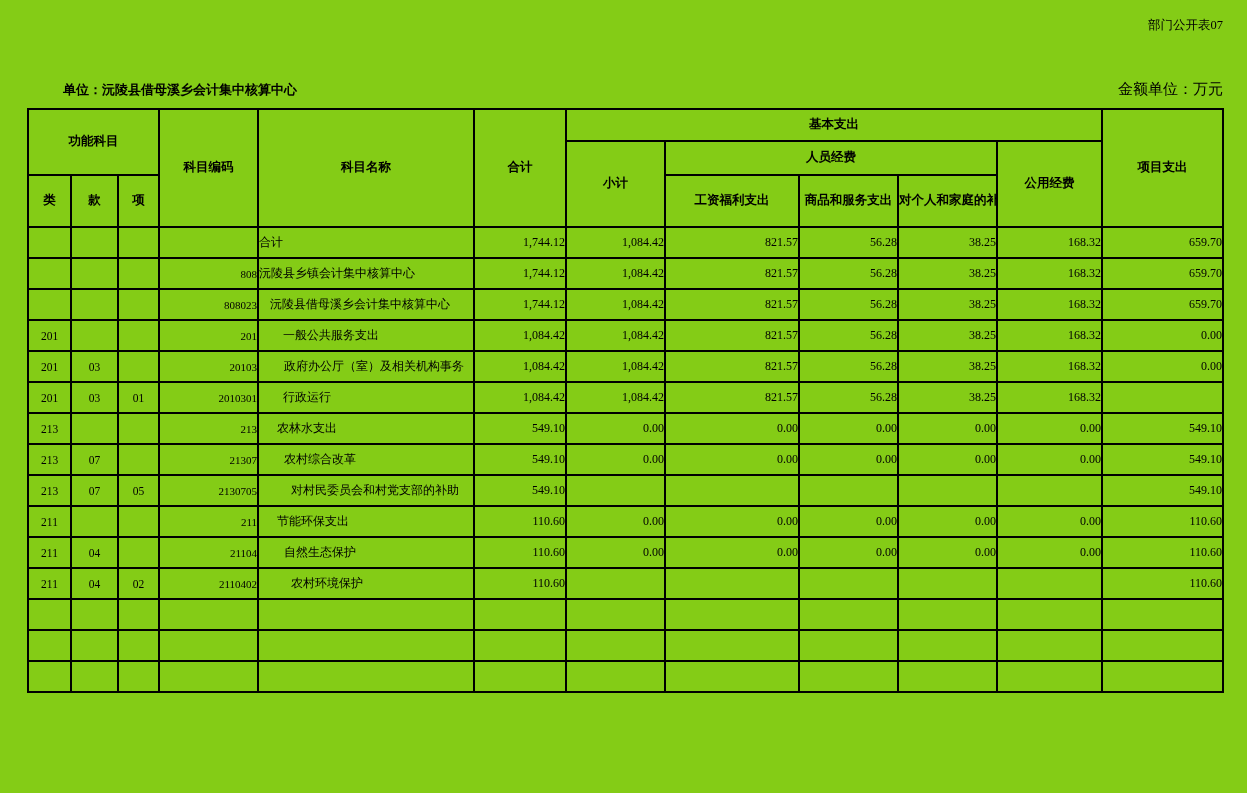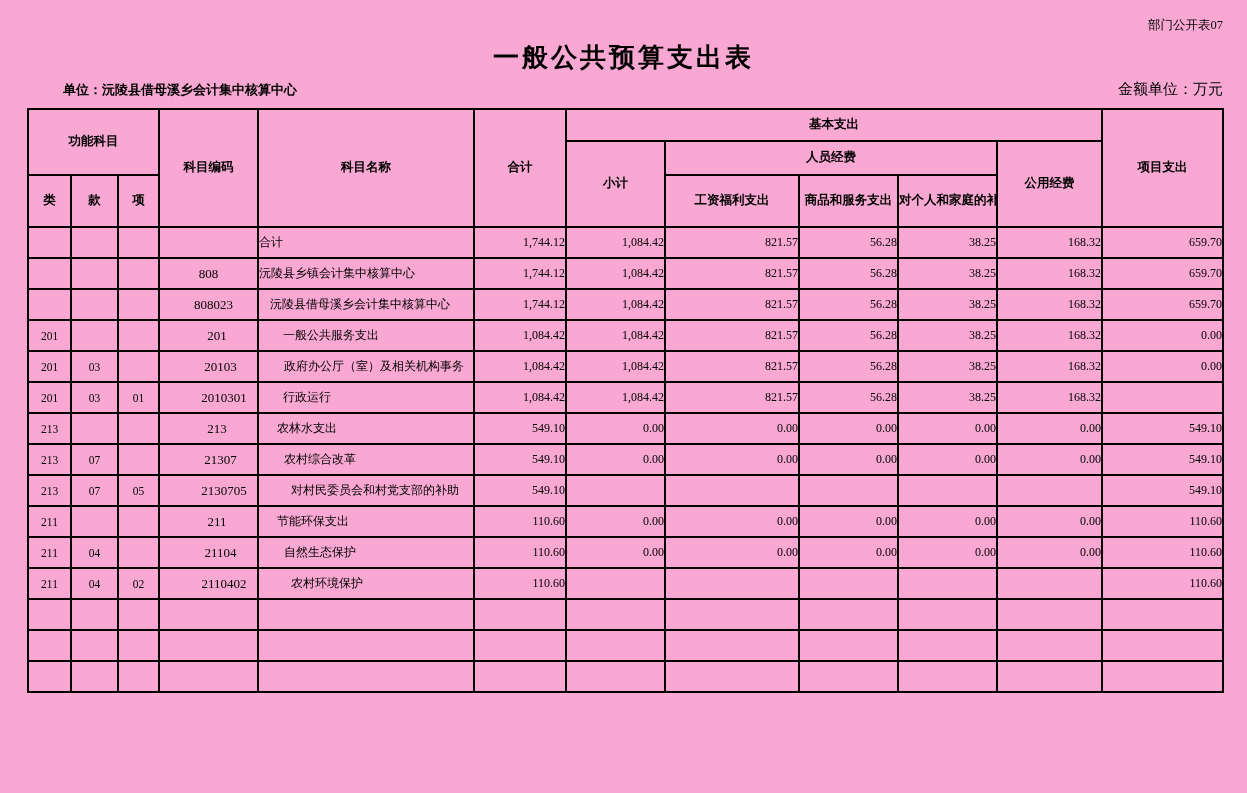--- a/index.html
+++ b/index.html
@@ -1,17 +1,17 @@
 <!DOCTYPE html>
 <html><head>
 <meta charset="utf-8">
 <style>
   html,body{margin:0;padding:0;background:#fff;}
   .page{
-    position:relative;width:1247px;height:793px;background:#f9a8d4;color:#000;
+    position:relative;width:1247px;height:793px;background:#84cc16;color:#000;
     font-family:"Liberation Serif","DejaVu Serif",serif;overflow:hidden;
   }
   .doc-code{position:absolute;top:17px;right:24px;font-size:12.5px;}
   .title{
     position:absolute;top:40px;left:0;width:100%;margin:0;text-align:center;
     font-size:26px;font-weight:bold;letter-spacing:3px;
   }
   .subline{
     position:absolute;top:80px;left:27px;width:1196px;
     display:flex;justify-content:space-between;align-items:baseline;
@@ -25,32 +25,31 @@
   table.budget th, table.budget td{
     border:2px solid #000;padding:0;overflow:hidden;white-space:nowrap;
     vertical-align:middle;
   }
   thead th{font-weight:bold;font-size:12.5px;text-align:center;line-height:1.25;white-space:normal;}
   thead tr.h1{height:32px;}
   thead tr.h2{height:34px;}
   thead tr.h3{height:52px;}
   tbody tr{height:31px;}
   td.c{text-align:center;font-size:11.5px;}
-  td.code{text-align:center;font-size:13px;padding-left:3px;}
+  td.code{text-align:right;font-size:11px;padding-left:3px;}
   td.name{text-align:left;font-size:12px;padding-left:4px;}
   td.num{text-align:right;font-size:12px;padding-right:5px;}
 </style>
 </head>
 <body>
 
 <div class="page">
 
   <div class="doc-code">部门公开表07</div>
 
-  <h1 class="title">一般公共预算支出表</h1>
 
   <div class="subline">
     <span class="unit-label">单位：沅陵县借母溪乡会计集中核算中心</span>
     <span class="amount-unit">金额单位：万元</span>
   </div>
 
   <table class="budget">
     <colgroup>
       <col style="width:43px">
         <col style="width:47px">

